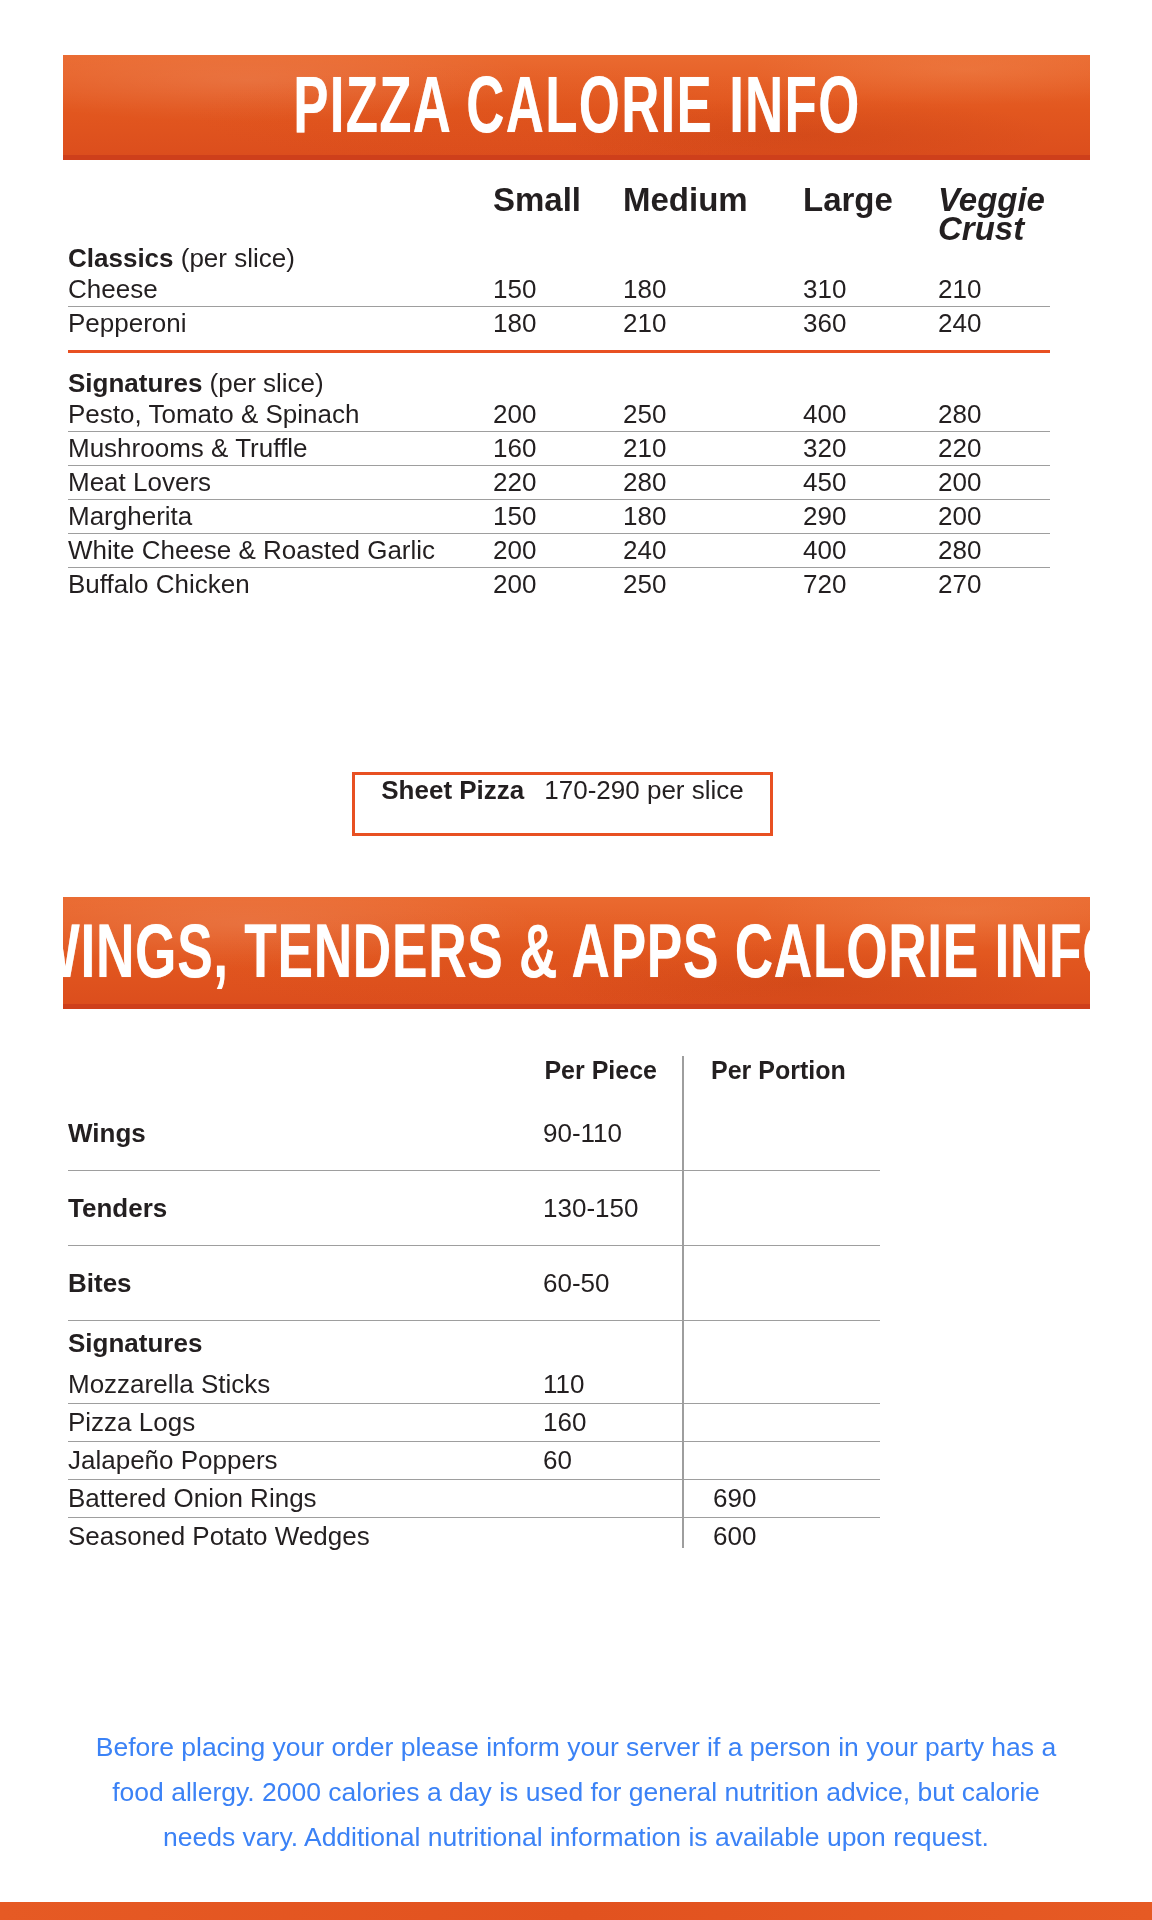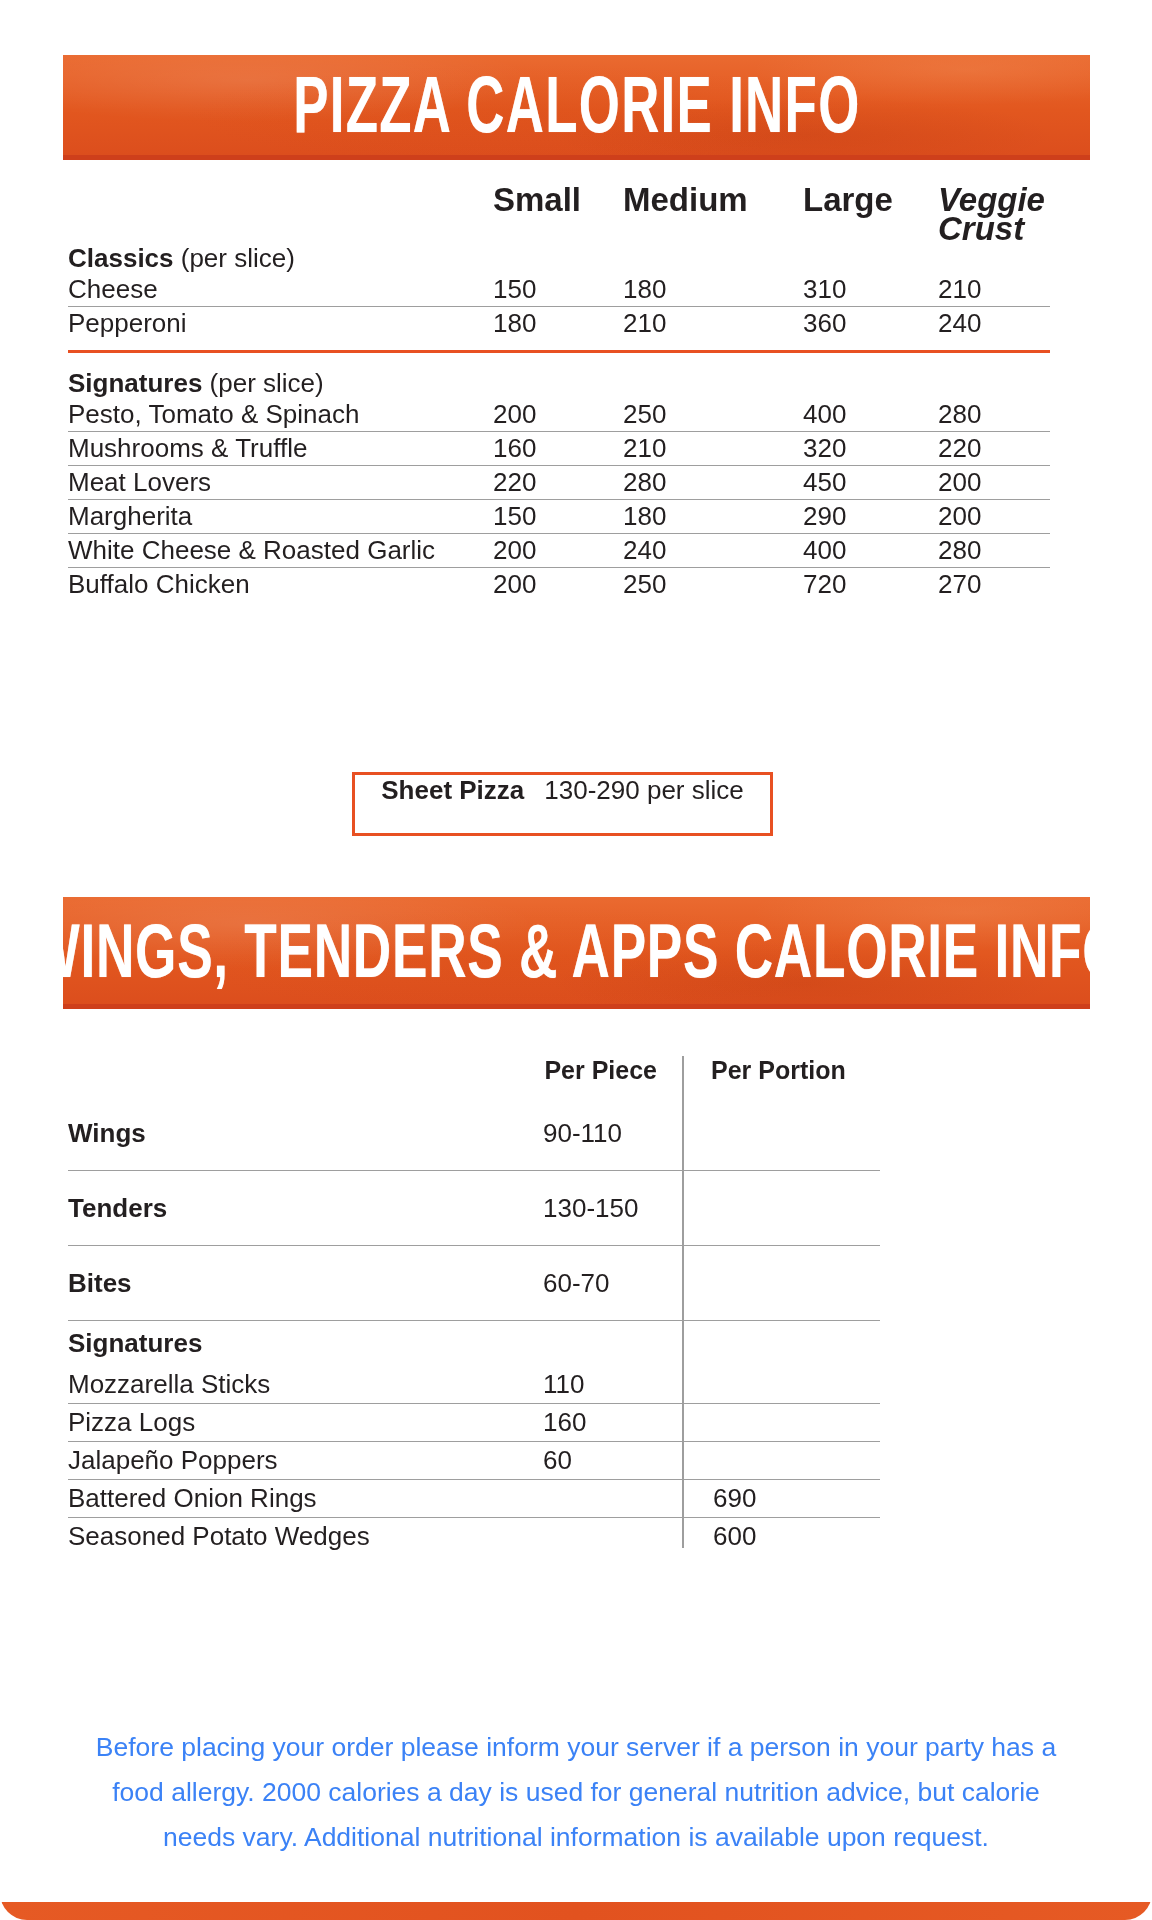--- a/index.html
+++ b/index.html
@@ -1,18 +1,18 @@
 <!DOCTYPE html>
 <html><head>
 <meta charset="utf-8">
 <style>
   html,body{margin:0;padding:0;background:#ffffff;}
   .page{
     position:relative;width:1152px;height:1920px;background:#ffffff;overflow:hidden;
-    font-family:"Liberation Sans", sans-serif;color:#231F20;border-radius:27px;
+    font-family:"Liberation Sans", sans-serif;color:#231F20;
   }
   .b{font-weight:bold;}
 
   
   .banner{
     position:absolute;left:63px;width:1027px;
     display:flex;align-items:center;justify-content:center;
     background:
       radial-gradient(ellipse 40% 60% at 18% 25%, rgba(255,255,255,0.10), transparent 70%),
       radial-gradient(ellipse 35% 55% at 72% 80%, rgba(150,30,0,0.14), transparent 70%),
@@ -164,21 +164,21 @@
           <div class="pt-val">200</div>
           <div class="pt-val">250</div>
           <div class="pt-val">720</div>
           <div class="pt-val">270</div>
         </div>
       </div>
   </div>
 
   <div class="sheet-box">
     <span class="b">Sheet Pizza</span>
-    <span>130-290 per slice</span>
+    <span>170-290 per slice</span>
   </div>
 
   <div class="banner" id="banner2">
     <span class="banner-text">WINGS, TENDERS &amp; APPS CALORIE INFO</span>
   </div>
 
   <div class="wings-table">
     <div class="wt-header">
       <div class="hc"></div>
       <div class="hc piece">Per Piece</div>
@@ -190,21 +190,21 @@
           <div class="wt-piece">90-110</div>
           <div class="wt-portion"></div>
         </div>
         <div class="wt-row tall">
           <div class="wt-name b">Tenders</div>
           <div class="wt-piece">130-150</div>
           <div class="wt-portion"></div>
         </div>
         <div class="wt-row tall">
           <div class="wt-name b">Bites</div>
-          <div class="wt-piece">60-70</div>
+          <div class="wt-piece">60-50</div>
           <div class="wt-portion"></div>
         </div>
         <div class="wt-heading">Signatures</div>
         <div class="wt-row short">
           <div class="wt-name">Mozzarella Sticks</div>
           <div class="wt-piece">110</div>
           <div class="wt-portion"></div>
         </div>
         <div class="wt-row short">
           <div class="wt-name">Pizza Logs</div>

